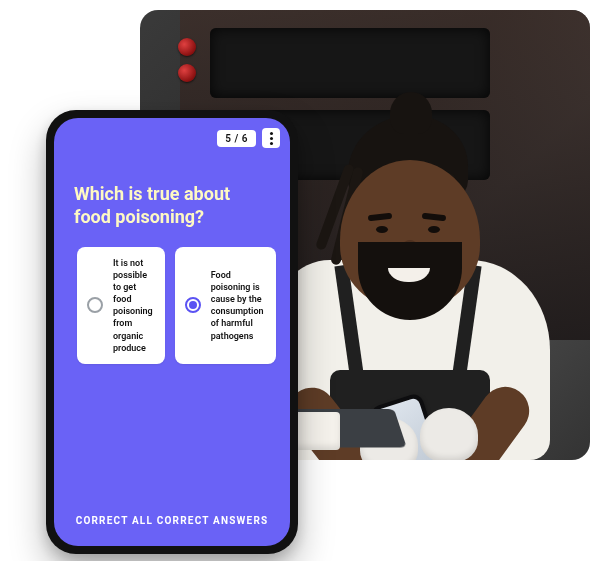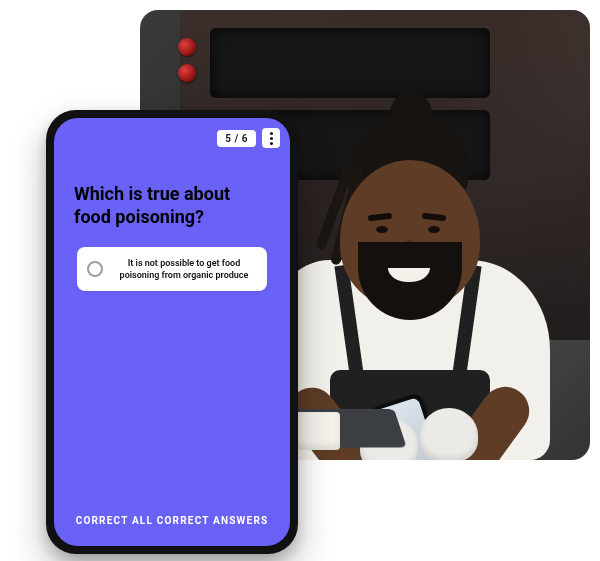--- a/index.html
+++ b/index.html
@@ -134,26 +134,26 @@
   }
   .kebab {
     background:#fff; border-radius:4px;
     width:18px; height:20px;
     display:flex; flex-direction:column; justify-content:center; align-items:center; gap:2px;
     cursor:pointer;
   }
   .kebab span { width:3px; height:3px; background:#111; border-radius:50%; }
 
   .question {
-    color:#000000; font-weight:700;
+    color:#fef9c3; font-weight:700;
     font-size:18px; line-height:1.3;
     padding: 34px 20px 18px 20px;
   }
 
-  .options { padding: 0 23px; display:flex; gap:10px;text-align:center; }
+  .options { padding: 0 23px; display:flex; gap:10px; }
   .option {
     background:#fff; border-radius:8px;
     padding:10px 12px 10px 10px;
     display:flex; align-items:center; gap:10px;
     cursor:pointer;
     box-shadow: 0 1px 2px rgba(0,0,0,0.08);
   }
   .radio {
     flex:none;
     width:16px; height:16px; border-radius:50%;
@@ -230,17 +230,21 @@
       </div>
     </div>
 
     <div class="question">Which is true about food poisoning?</div>
 
     <div class="options">
       <div class="option">
         <span class="radio"></span>
         <span class="txt">It is not possible to get food poisoning from organic produce</span>
       </div>
+      <div class="option selected">
+        <span class="radio"></span>
+        <span class="txt">Food poisoning is cause by the consumption of harmful pathogens</span>
+      </div>
     </div>
 
     <div class="footer-hint">CORRECT ALL CORRECT ANSWERS</div>
   </div>
 </div>
 
 </body></html>

